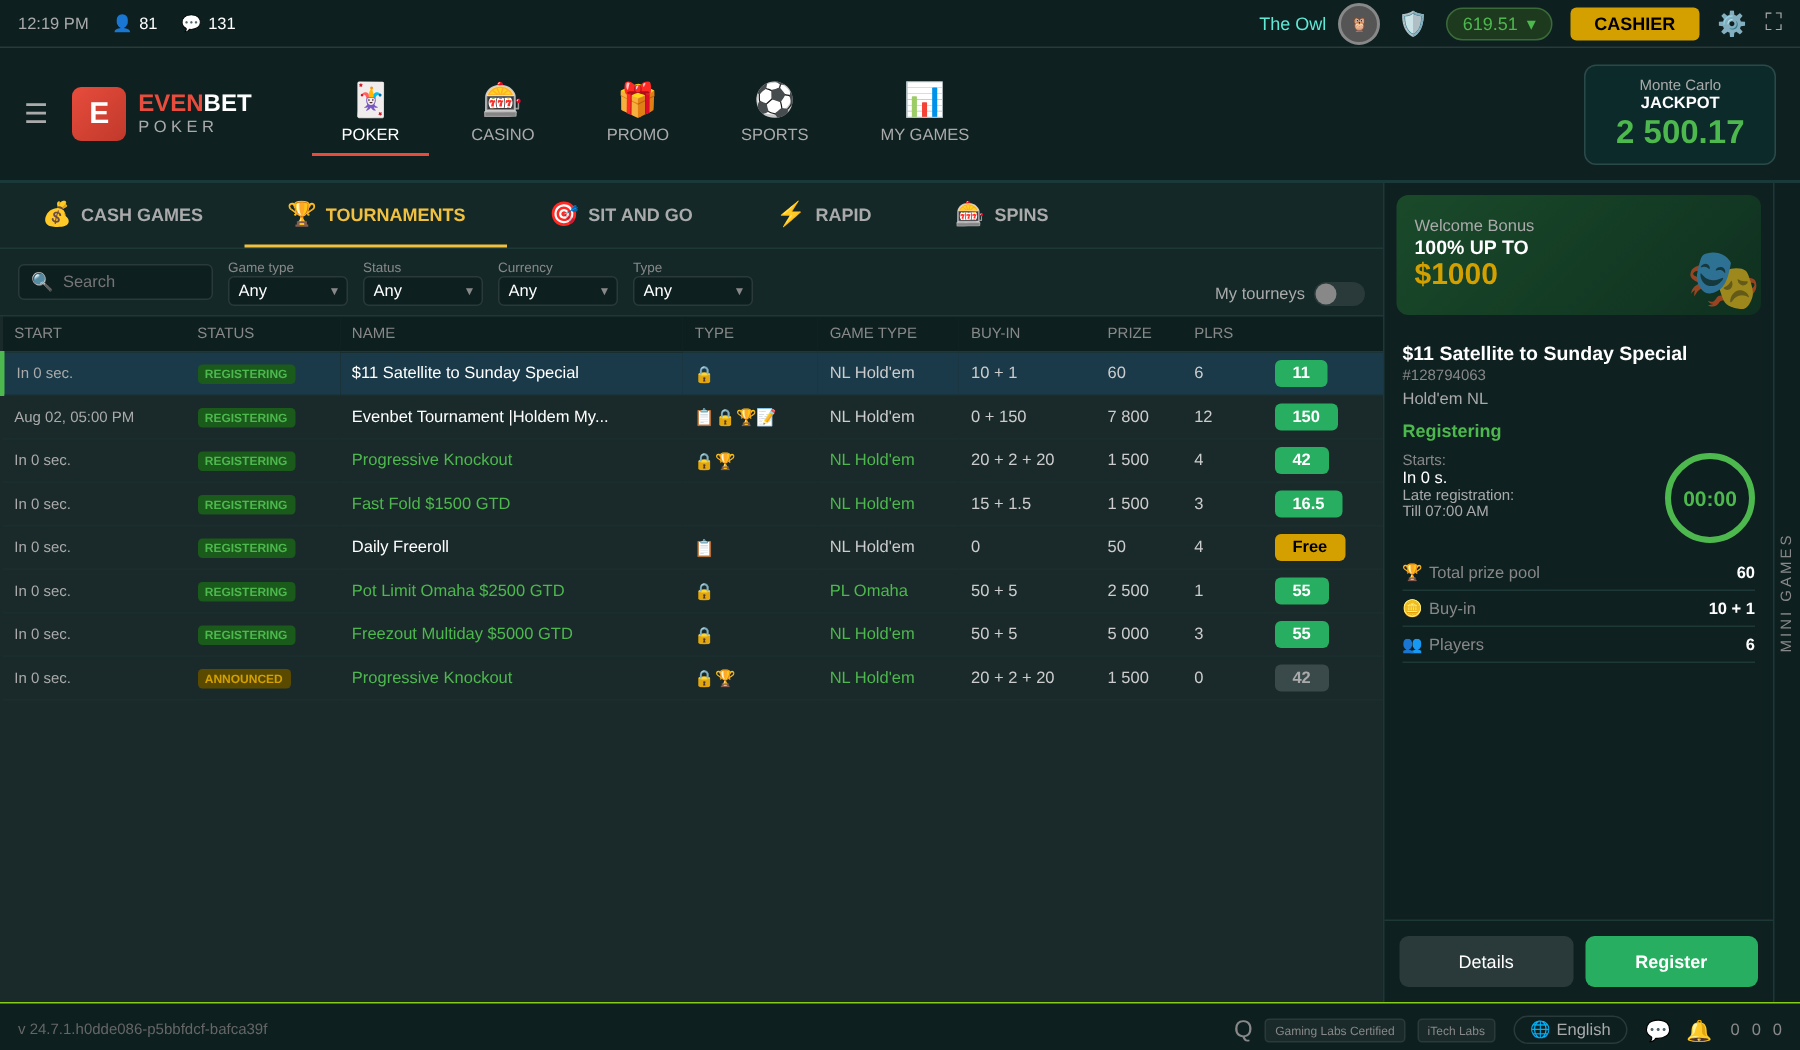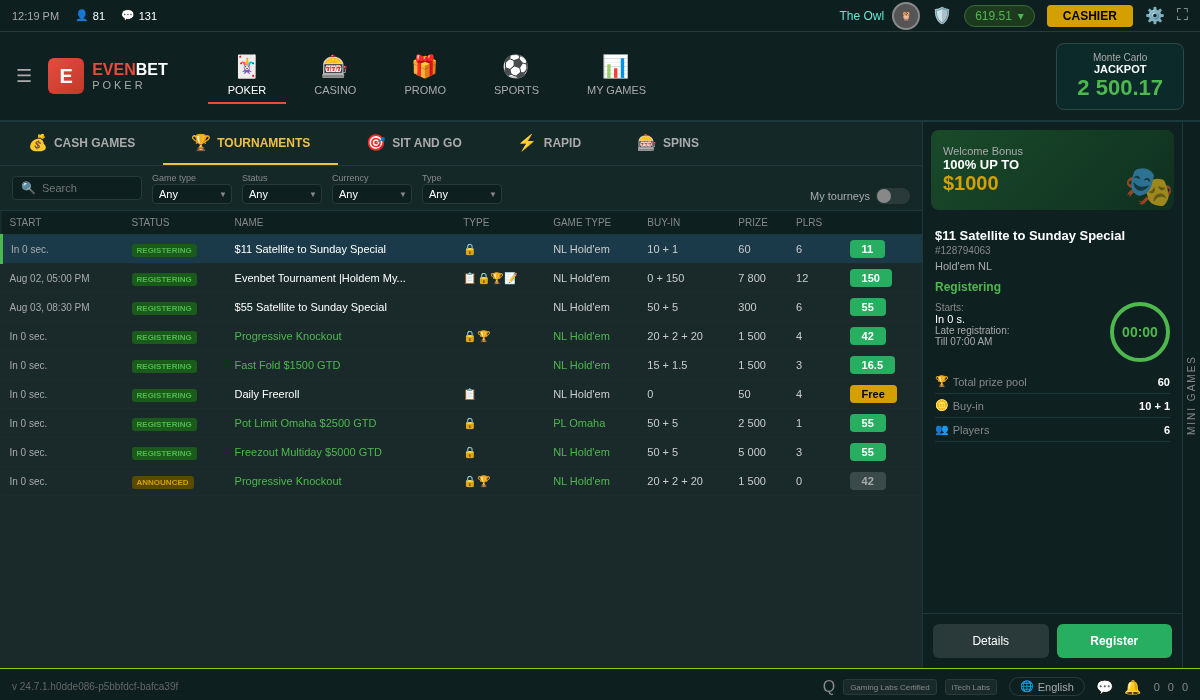--- a/index.html
+++ b/index.html
@@ -313,31 +313,20 @@
     <td><span style="padding:2px 5px;border-radius:3px;font-size:8px;font-weight:bold;background:#1a5a1a;color:#4db84d;">REGISTERING</span></td>
     <td style="color:#fff;max-width:180px;overflow:hidden;text-overflow:ellipsis;">Evenbet Tournament |Holdem My...</td>
     <td style="color:#888;font-size:11px;">📋🔒🏆📝</td>
     <td style="color:#ccc">NL Hold'em</td>
     <td>0 + 150</td>
     <td>7 800</td>
     <td>12</td>
     <td><button style="padding:3px 12px;border-radius:4px;border:none;font-weight:bold;font-size:11px;cursor:pointer;background:#27ae60;color:#fff;">150</button></td>
   </tr>
             <tr>
-    <td style="color:#aaa;font-size:10px;">Aug 03, 08:30 PM</td>
-    <td><span style="padding:2px 5px;border-radius:3px;font-size:8px;font-weight:bold;background:#1a5a1a;color:#4db84d;">REGISTERING</span></td>
-    <td style="color:#fff;max-width:180px;overflow:hidden;text-overflow:ellipsis;">$55 Satellite to Sunday Special</td>
-    <td style="color:#888;font-size:11px;"></td>
-    <td style="color:#ccc">NL Hold'em</td>
-    <td>50 + 5</td>
-    <td>300</td>
-    <td>6</td>
-    <td><button style="padding:3px 12px;border-radius:4px;border:none;font-weight:bold;font-size:11px;cursor:pointer;background:#27ae60;color:#fff;">55</button></td>
-  </tr>
-            <tr>
     <td style="color:#aaa;font-size:10px;">In 0 sec.</td>
     <td><span style="padding:2px 5px;border-radius:3px;font-size:8px;font-weight:bold;background:#1a5a1a;color:#4db84d;">REGISTERING</span></td>
     <td style="color:#4db84d;max-width:180px;overflow:hidden;text-overflow:ellipsis;">Progressive Knockout</td>
     <td style="color:#888;font-size:11px;">🔒🏆</td>
     <td style="color:#4db84d">NL Hold'em</td>
     <td>20 + 2 + 20</td>
     <td>1 500</td>
     <td>4</td>
     <td><button style="padding:3px 12px;border-radius:4px;border:none;font-weight:bold;font-size:11px;cursor:pointer;background:#27ae60;color:#fff;">42</button></td>
   </tr>

